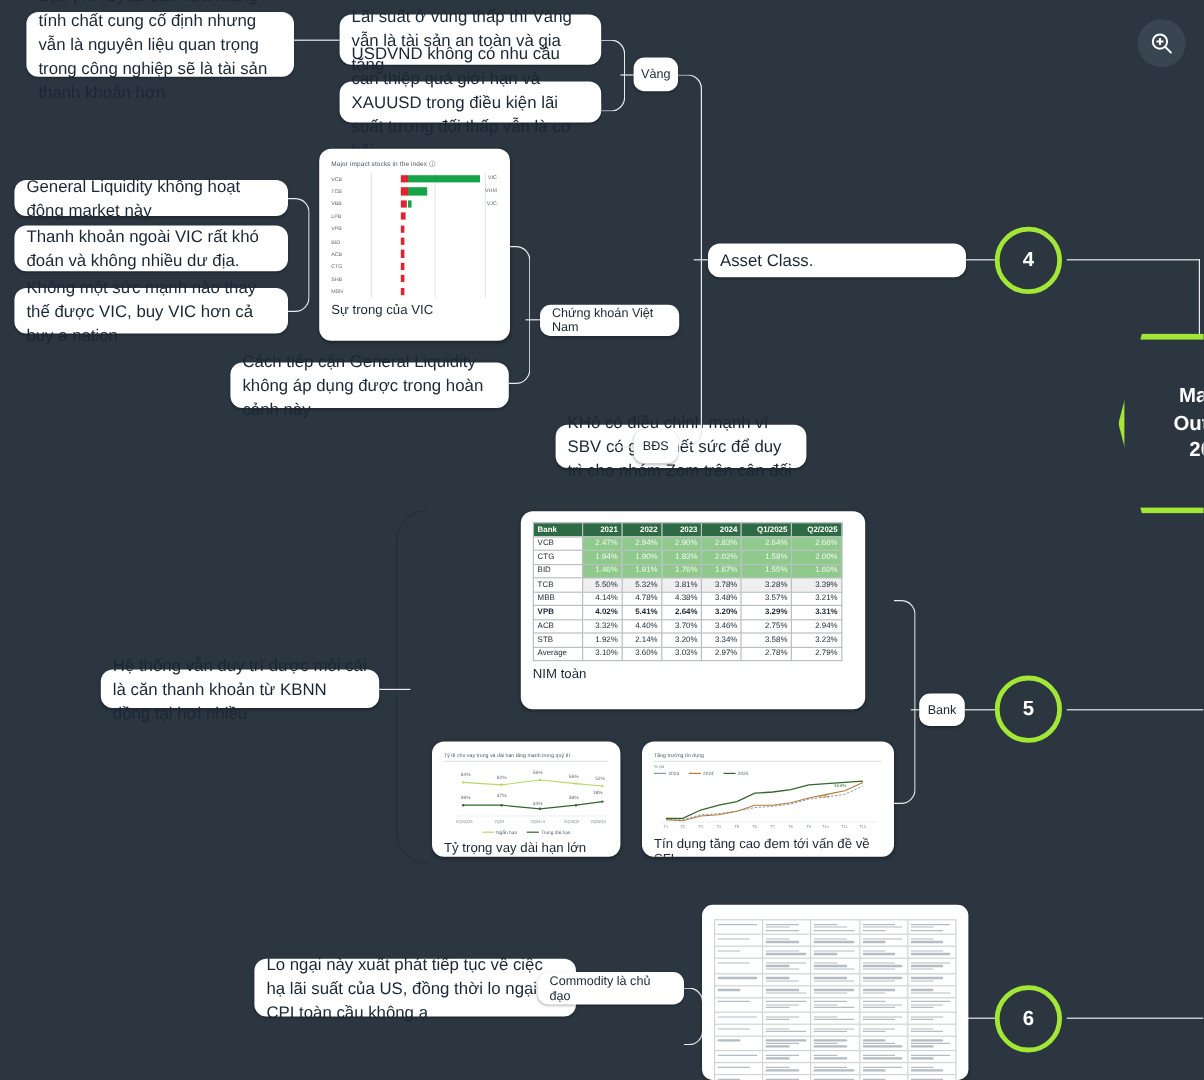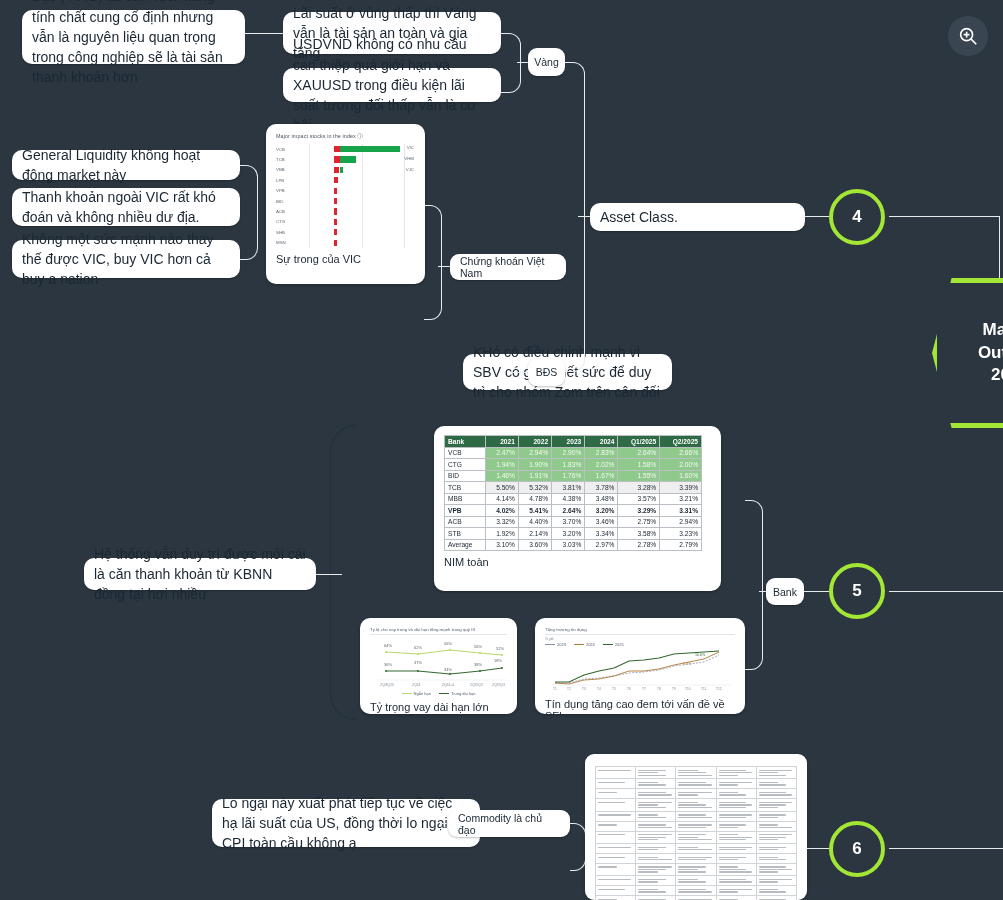--- a/index.html
+++ b/index.html
@@ -269,20 +269,23 @@
       <div class="vic-row">
           <div class="vic-cat">MSN</div>
           <div class="vic-track">
             <div class="vic-neg" style="width:3.2%"></div>
           </div>
         </div>
     </div>
     <div class="card-caption">Sự trong của VIC</div>
   </div>
 
+  <div class="note" style="left:192px; top:302px; width:232px; height:38px;">
+    <span>Cách tiếp cận General Liquidity không áp dụng được trong hoàn cảnh này</span>
+  </div>
 
   <div class="brace" style="left:424px; top:205px; width:18px; height:115px;"></div>
   <div class="edge h" style="left:438px; top:266px; width:14px;"></div>
 
   <div class="pill" style="left:450px; top:254px; width:116px; height:26px;">
     <span>Chứng khoán Việt Nam</span>
   </div>
 
   <div class="note" style="left:463px; top:354px; width:209px; height:36px;">
     <span>KHó có điều chỉnh mạnh vì SBV có gắng hết sức để duy trì cho nhóm Zom trên cân đối</span>

